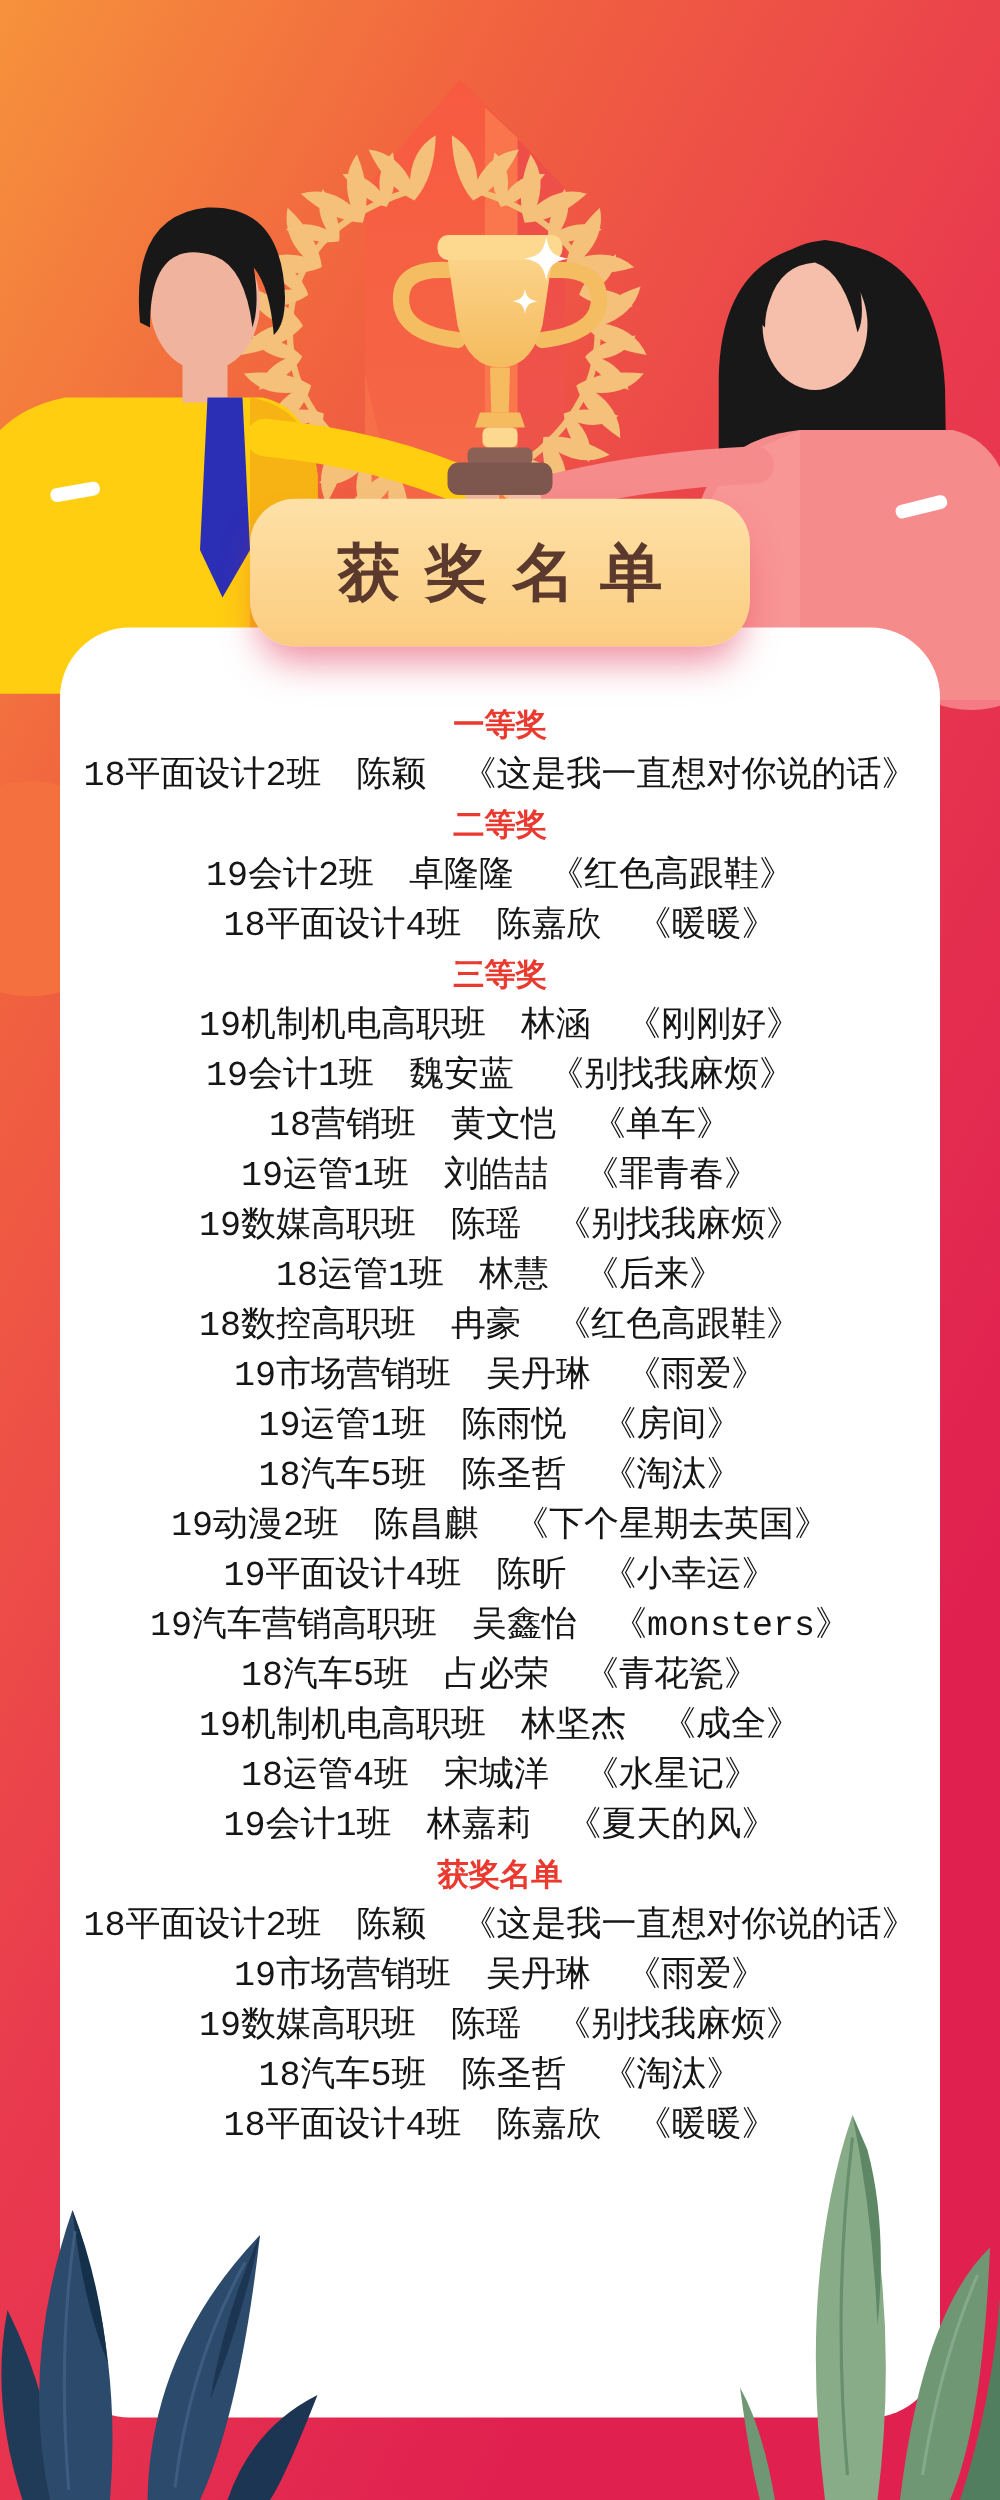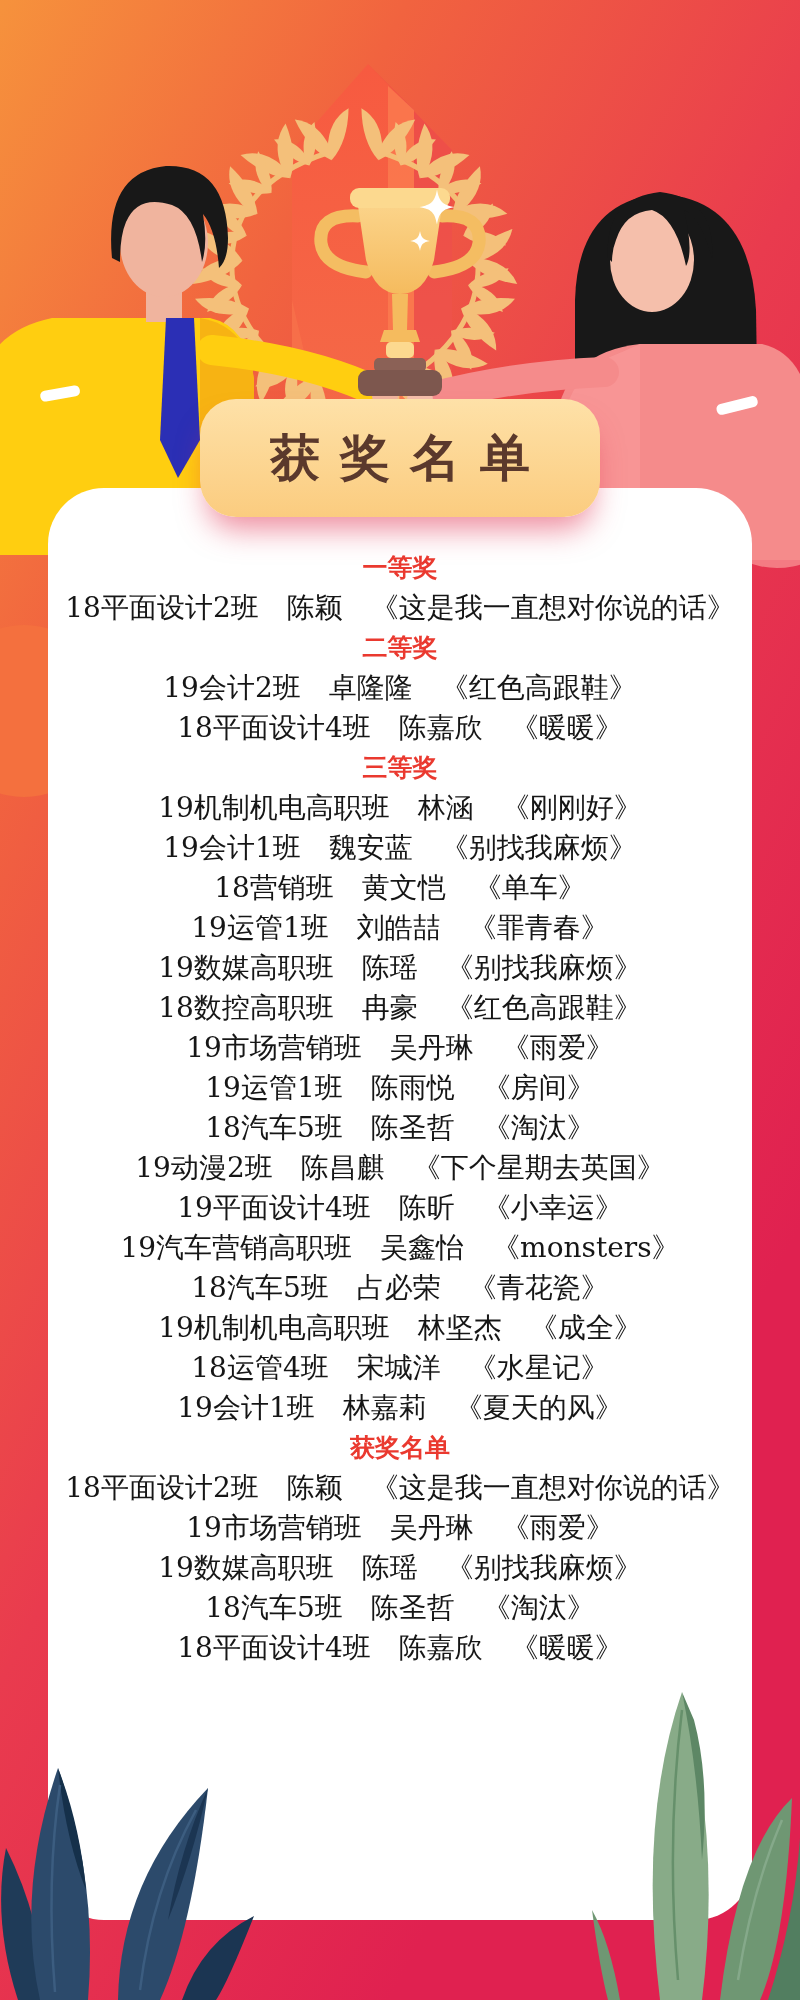--- a/index.html
+++ b/index.html
@@ -6,22 +6,22 @@
   .poster{
     position:relative;width:800px;height:2000px;overflow:hidden;
     background:linear-gradient(118deg,#f6923c 0%,#f1633f 22%,#e93b4e 48%,#e02150 78%,#e02150 100%);
     font-family:"DejaVu Serif","Liberation Serif",serif;
   }
   .illu{position:absolute;left:0;top:0;z-index:2;}
   .deco-circle{position:absolute;border-radius:50%;z-index:1;}
   .deco-circle.left{left:-62px;top:625px;width:172px;height:172px;background:#f4703e;}
   .deco-circle.right{right:-58px;top:406px;width:162px;height:162px;background:#f47b83;}
   .card{
-    position:absolute;left:48px;top:488px;width:704px;height:1432px;
-    background:#ffffff;border-radius:56px;z-index:3;
+    position:absolute;left:48px;top:502px;width:704px;height:1432px;
+    background:#ffffff;border-radius:56px;z-index:3;font-family:Liberation Mono, monospace;
   }
   .banner{
     position:absolute;left:200px;top:399px;width:400px;height:118px;z-index:4;
     background:linear-gradient(#fee1a8,#fbcc7f);border-radius:36px;
     display:flex;align-items:center;justify-content:center;
     box-shadow:0 20px 30px -8px rgba(224,48,80,.55);
   }
   .banner-text{
     font-size:50px;font-weight:bold;color:#5b392c;
     letter-spacing:20px;padding-left:20px;line-height:1;
@@ -149,20 +149,21 @@
         <div class="line">18平面设计2班　陈颖　《这是我一直想对你说的话》</div>
         <div class="line heading">二等奖</div>
         <div class="line">19会计2班　卓隆隆　《红色高跟鞋》</div>
         <div class="line">18平面设计4班　陈嘉欣　《暖暖》</div>
         <div class="line heading">三等奖</div>
         <div class="line">19机制机电高职班　林涵　《刚刚好》</div>
         <div class="line">19会计1班　魏安蓝　《别找我麻烦》</div>
         <div class="line">18营销班　黄文恺　《单车》</div>
         <div class="line">19运管1班　刘皓喆　《罪青春》</div>
         <div class="line">19数媒高职班　陈瑶　《别找我麻烦》</div>
+        <div class="line">18运管1班　林慧　《后来》</div>
         <div class="line">18数控高职班　冉豪　《红色高跟鞋》</div>
         <div class="line">19市场营销班　吴丹琳　《雨爱》</div>
         <div class="line">19运管1班　陈雨悦　《房间》</div>
         <div class="line">18汽车5班　陈圣哲　《淘汰》</div>
         <div class="line">19动漫2班　陈昌麒　《下个星期去英国》</div>
         <div class="line">19平面设计4班　陈昕　《小幸运》</div>
         <div class="line">19汽车营销高职班　吴鑫怡　《monsters》</div>
         <div class="line">18汽车5班　占必荣　《青花瓷》</div>
         <div class="line">19机制机电高职班　林坚杰　《成全》</div>
         <div class="line">18运管4班　宋城洋　《水星记》</div>

